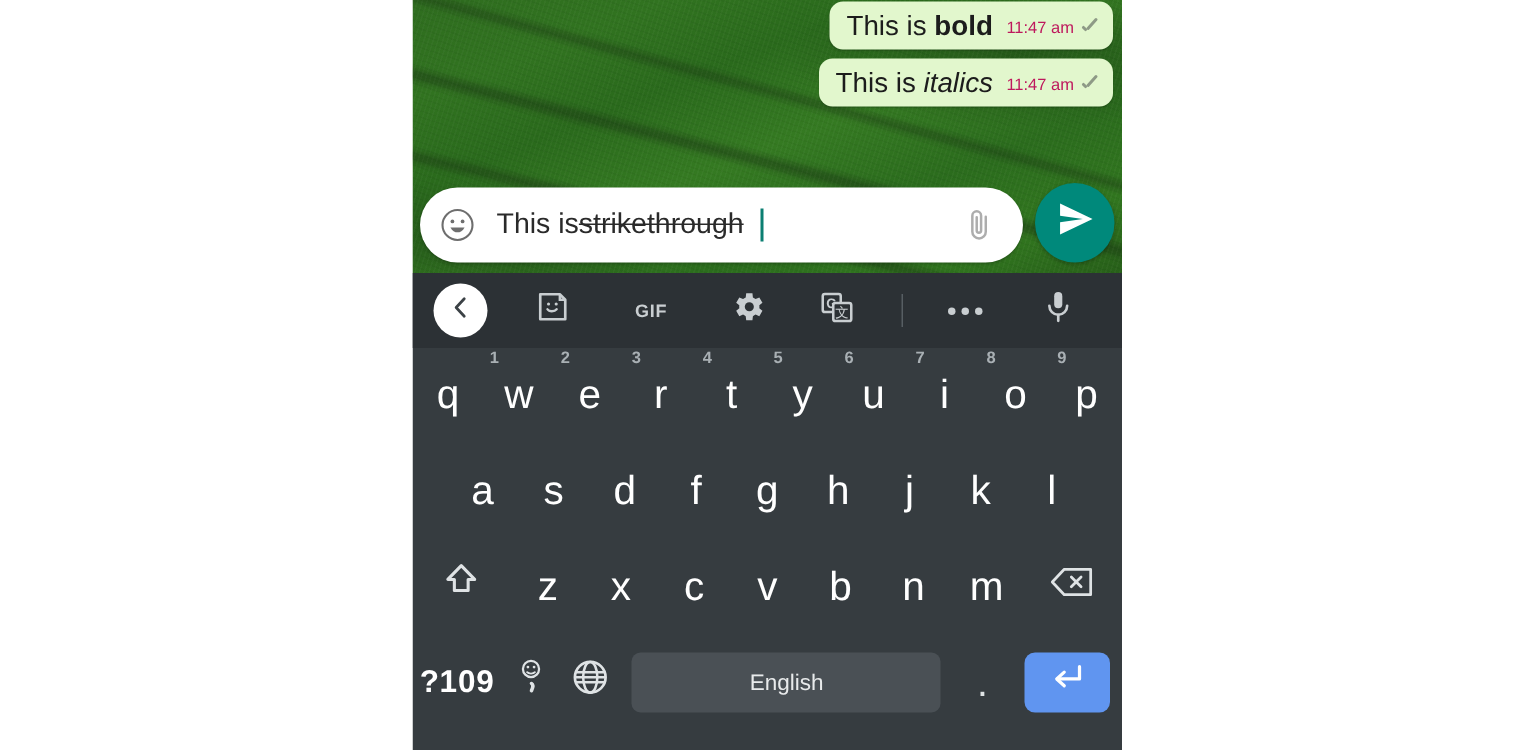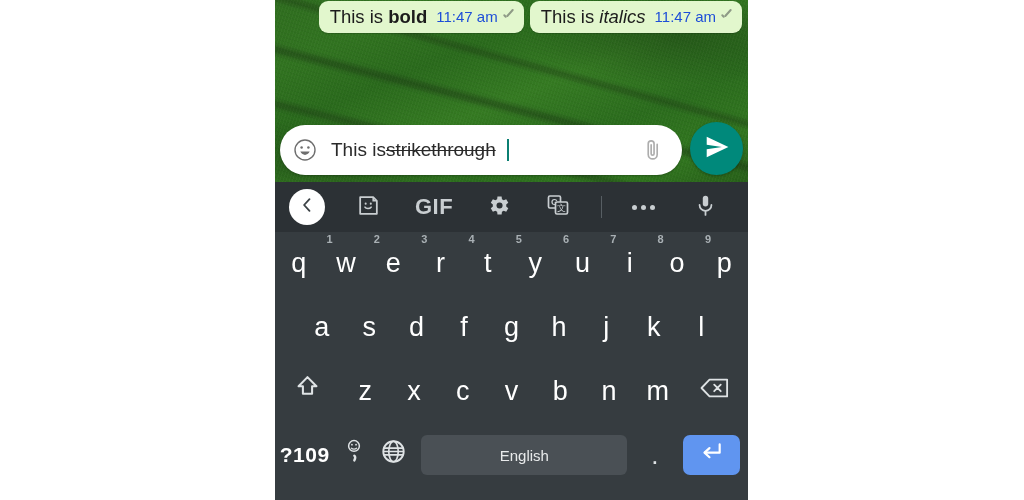--- a/index.html
+++ b/index.html
@@ -20,33 +20,33 @@
   }
   
   #chat .path{position:absolute;background:rgba(26,54,18,.55);filter:blur(2.5px);transform-origin:left center;}
   #chat .p1{left:-40px;top:36px;width:560px;height:7px;transform:rotate(14deg);}
   #chat .p2{left:-40px;top:92px;width:560px;height:6px;transform:rotate(13deg);}
   #chat .p3{left:-40px;top:-16px;width:560px;height:5px;transform:rotate(15deg);}
   #chat .grain{position:absolute;inset:0;opacity:.28;
     background-image:repeating-linear-gradient(108deg, rgba(255,255,255,.10) 0 1px, rgba(0,0,0,0) 1px 3px),
                      repeating-linear-gradient(18deg, rgba(0,0,0,.12) 0 1px, rgba(0,0,0,0) 1px 4px);}
 
-  .msgs{position:absolute;right:6px;top:1px;display:flex;flex-direction:row;align-items:flex-end;gap:6px;}
+  .msgs{position:absolute;right:6px;top:1px;display:flex;flex-direction:column;align-items:flex-end;gap:6px;}
   .bubble{
     background:#e2f7cd;border-radius:9px;padding:4px 9px 5px 11px;
     display:flex;align-items:baseline;gap:9px;
     box-shadow:0 1px 1px rgba(0,0,0,.18);
     max-width:440px;white-space:nowrap;
   }
   .btext{font-size:18.5px;color:#1c1c1c;line-height:1.25;}
   .btext b{font-weight:700;}
   .btext i{font-style:italic;}
   .btext s{text-decoration:line-through;text-decoration-thickness:1.6px;}
   .bmeta{display:flex;align-items:center;gap:5px;transform:translateY(-1px);}
-  .btime{font-size:15px;color:#1d4ed8;}
+  .btime{font-size:11px;color:#be185d;}
   .tick{width:12px;height:9px;position:relative;display:inline-block;}
   .tick:before{content:"";position:absolute;left:0;top:3px;width:4px;height:2px;background:#8e9a86;transform:rotate(45deg);border-radius:1px;}
   .tick:after{content:"";position:absolute;left:2px;top:0px;width:10px;height:2px;background:#8e9a86;transform:rotate(-48deg);border-radius:1px;}
 
   
   #composer{position:absolute;left:0;top:122px;width:473px;height:58px;}
   .inputbar{
     position:absolute;left:5px;top:3px;width:402px;height:50px;
     background:#ffffff;border-radius:26px;display:flex;align-items:center;
     box-shadow:0 1px 2px rgba(0,0,0,.25);
@@ -65,21 +65,21 @@
     box-shadow:0 1px 3px rgba(0,0,0,.3);
   }
 
   
   #kb{position:absolute;left:0;top:182px;width:473px;height:318px;background:#363c40;}
   #kbtoolbar{position:absolute;left:0;top:0;width:473px;height:50px;background:#2c3135;
              display:flex;align-items:center;}
   .tb-back{margin-left:14px;width:36px;height:36px;border-radius:50%;background:#ffffff;
            display:flex;align-items:center;justify-content:center;flex:0 0 auto;}
   .tb-item{width:34px;height:34px;display:flex;align-items:center;justify-content:center;flex:0 0 auto;}
-  .tb-gif{font-size:22px;font-weight:700;color:#c9ced1;letter-spacing:.5px;font-family:"Liberation Sans",sans-serif;}
+  .tb-gif{font-size:12px;font-weight:700;color:#c9ced1;letter-spacing:.5px;font-family:"Liberation Sans",sans-serif;}
   .tb-sep{width:1px;height:22px;background:#575e63;flex:0 0 auto;}
   .tb-dots{display:flex;gap:4px;align-items:center;}
   .tb-dots i{width:5px;height:5px;border-radius:50%;background:#c9ced1;display:block;}
 
   .krow{position:absolute;left:0;width:473px;height:62px;display:flex;align-items:center;}
   #r1{top:50px;}
   #r2{top:114px;}
   #r3{top:178px;}
   #r4{top:242px;}
 

